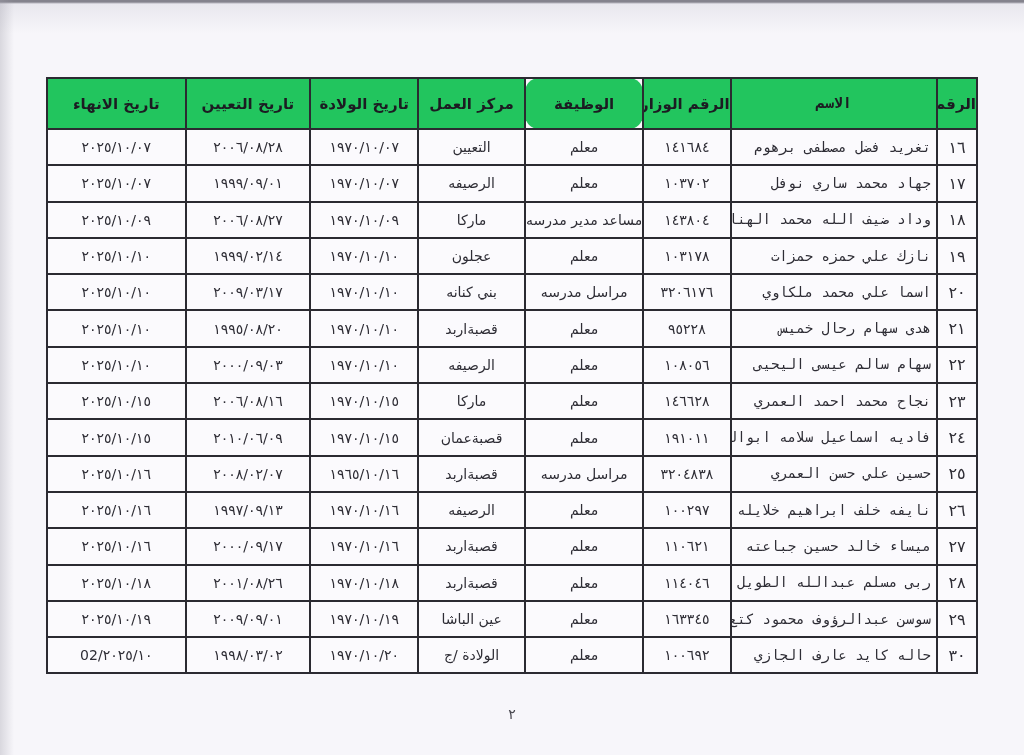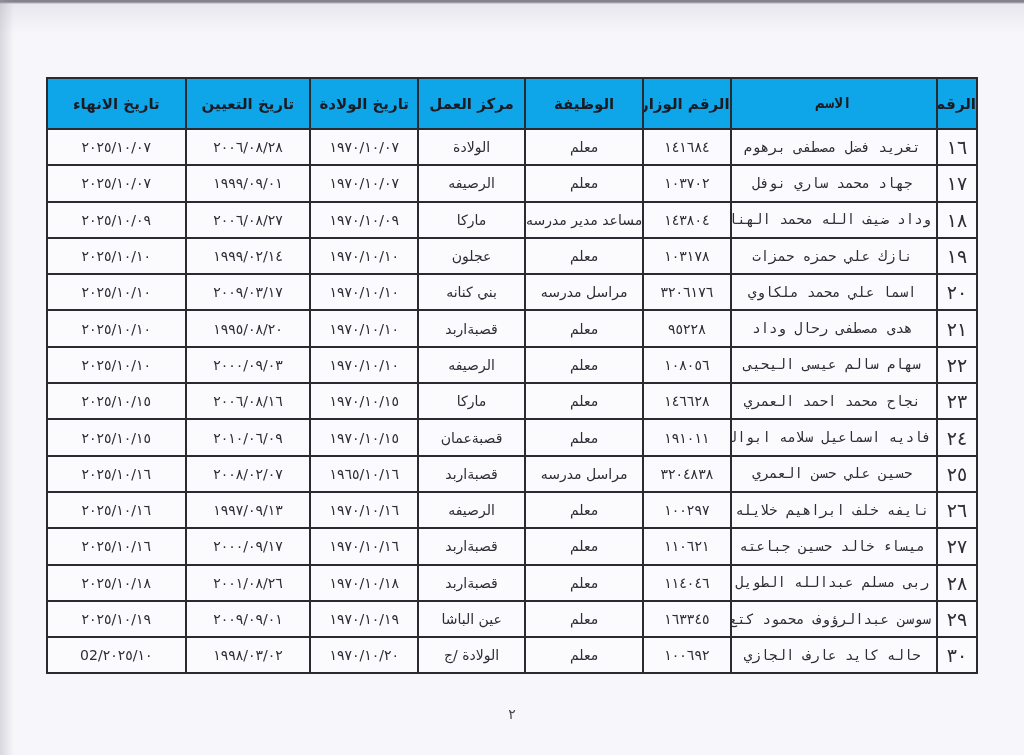--- a/index.html
+++ b/index.html
@@ -32,41 +32,41 @@
   }
   .doc-table th, .doc-table td {
     border: 2px solid #2b2a31;
     text-align: center;
     vertical-align: middle;
     overflow: hidden;
     white-space: nowrap;
   }
   .doc-table thead tr { height: 51px; }
   .doc-table thead th {
-    background: #0ea5e9;
+    background: #22c55e;
     font-size: 15px;
     font-weight: bold;
     color: #1c1b22;
   }
   .doc-table tbody tr { height: 36.3px; }
   .doc-table tbody td { font-size: 14px; }
   .col-raqam  { width: 4.3%; }
   .col-ism    { width: 22.2%; font-family: Liberation Mono, monospace; }
   .col-wizari { width: 9.4%; }
-  .col-wazifa { width: 12.7%; }
+  .col-wazifa { width: 12.7%; border-radius: 14px; }
   .col-markaz { width: 11.5%; }
   .col-wilada { width: 11.6%; }
   .col-tayin  { width: 13.4%; margin-left: 34px; }
   .col-inha   { width: 14.9%; }
   .doc-table td.col-ism {
-    text-align: center;
+    text-align: right;
     padding-right: 5px;
     padding-left: 2px;
   }
-  .doc-table td.col-raqam { font-size: 19px; margin-left: 36px; }
+  .doc-table td.col-raqam { font-size: 16px; margin-left: 36px; }
   .page-footer {
     position: absolute;
     top: 706px; left: 0; right: 0;
     text-align: center;
     font-size: 14px;
     color: #47464e;
   }
 </style>
 </head>
 <body>
@@ -96,21 +96,21 @@
       <th class="col-tayin">تاريخ التعيين</th>
       <th class="col-inha">تاريخ الانهاء</th>
     </tr>
   </thead>
   <tbody>
       <tr>
         <td class="col-raqam">١٦</td>
         <td class="col-ism">تغريد فضل مصطفى برهوم</td>
         <td class="col-wizari">١٤١٦٨٤</td>
         <td class="col-wazifa">معلم</td>
-        <td class="col-markaz">الولادة</td>
+        <td class="col-markaz">التعيين</td>
         <td class="col-wilada">١٩٧٠/١٠/٠٧</td>
         <td class="col-tayin">٢٠٠٦/٠٨/٢٨</td>
         <td class="col-inha">٢٠٢٥/١٠/٠٧</td>
       </tr>
       <tr>
         <td class="col-raqam">١٧</td>
         <td class="col-ism">جهاد محمد ساري نوفل</td>
         <td class="col-wizari">١٠٣٧٠٢</td>
         <td class="col-wazifa">معلم</td>
         <td class="col-markaz">الرصيفه</td>
@@ -143,21 +143,21 @@
         <td class="col-ism">اسما علي محمد ملكاوي</td>
         <td class="col-wizari">٣٢٠٦١٧٦</td>
         <td class="col-wazifa">مراسل مدرسه</td>
         <td class="col-markaz">بني كنانه</td>
         <td class="col-wilada">١٩٧٠/١٠/١٠</td>
         <td class="col-tayin">٢٠٠٩/٠٣/١٧</td>
         <td class="col-inha">٢٠٢٥/١٠/١٠</td>
       </tr>
       <tr>
         <td class="col-raqam">٢١</td>
-        <td class="col-ism">هدى مصطفى رحال وداد</td>
+        <td class="col-ism">هدى سهام رحال خميس</td>
         <td class="col-wizari">٩٥٢٢٨</td>
         <td class="col-wazifa">معلم</td>
         <td class="col-markaz">قصبةاربد</td>
         <td class="col-wilada">١٩٧٠/١٠/١٠</td>
         <td class="col-tayin">١٩٩٥/٠٨/٢٠</td>
         <td class="col-inha">٢٠٢٥/١٠/١٠</td>
       </tr>
       <tr>
         <td class="col-raqam">٢٢</td>
         <td class="col-ism">سهام سالم عيسى اليحيى</td>

